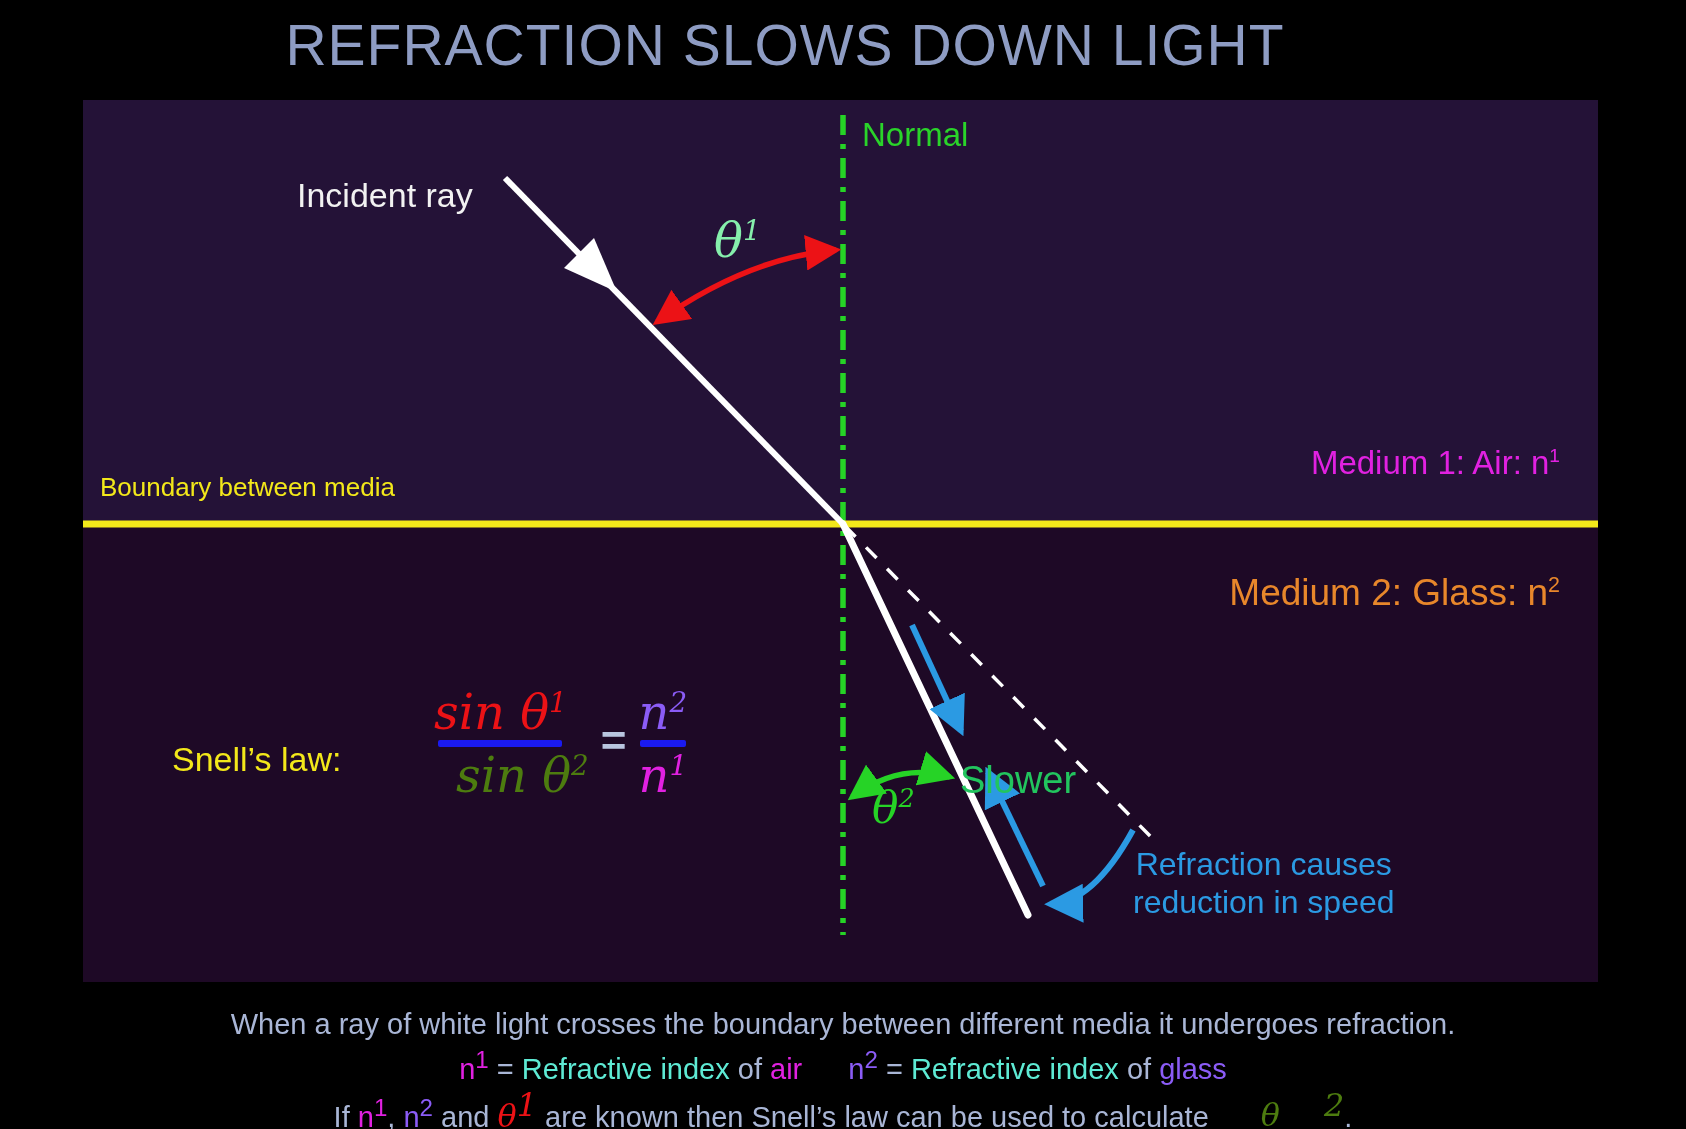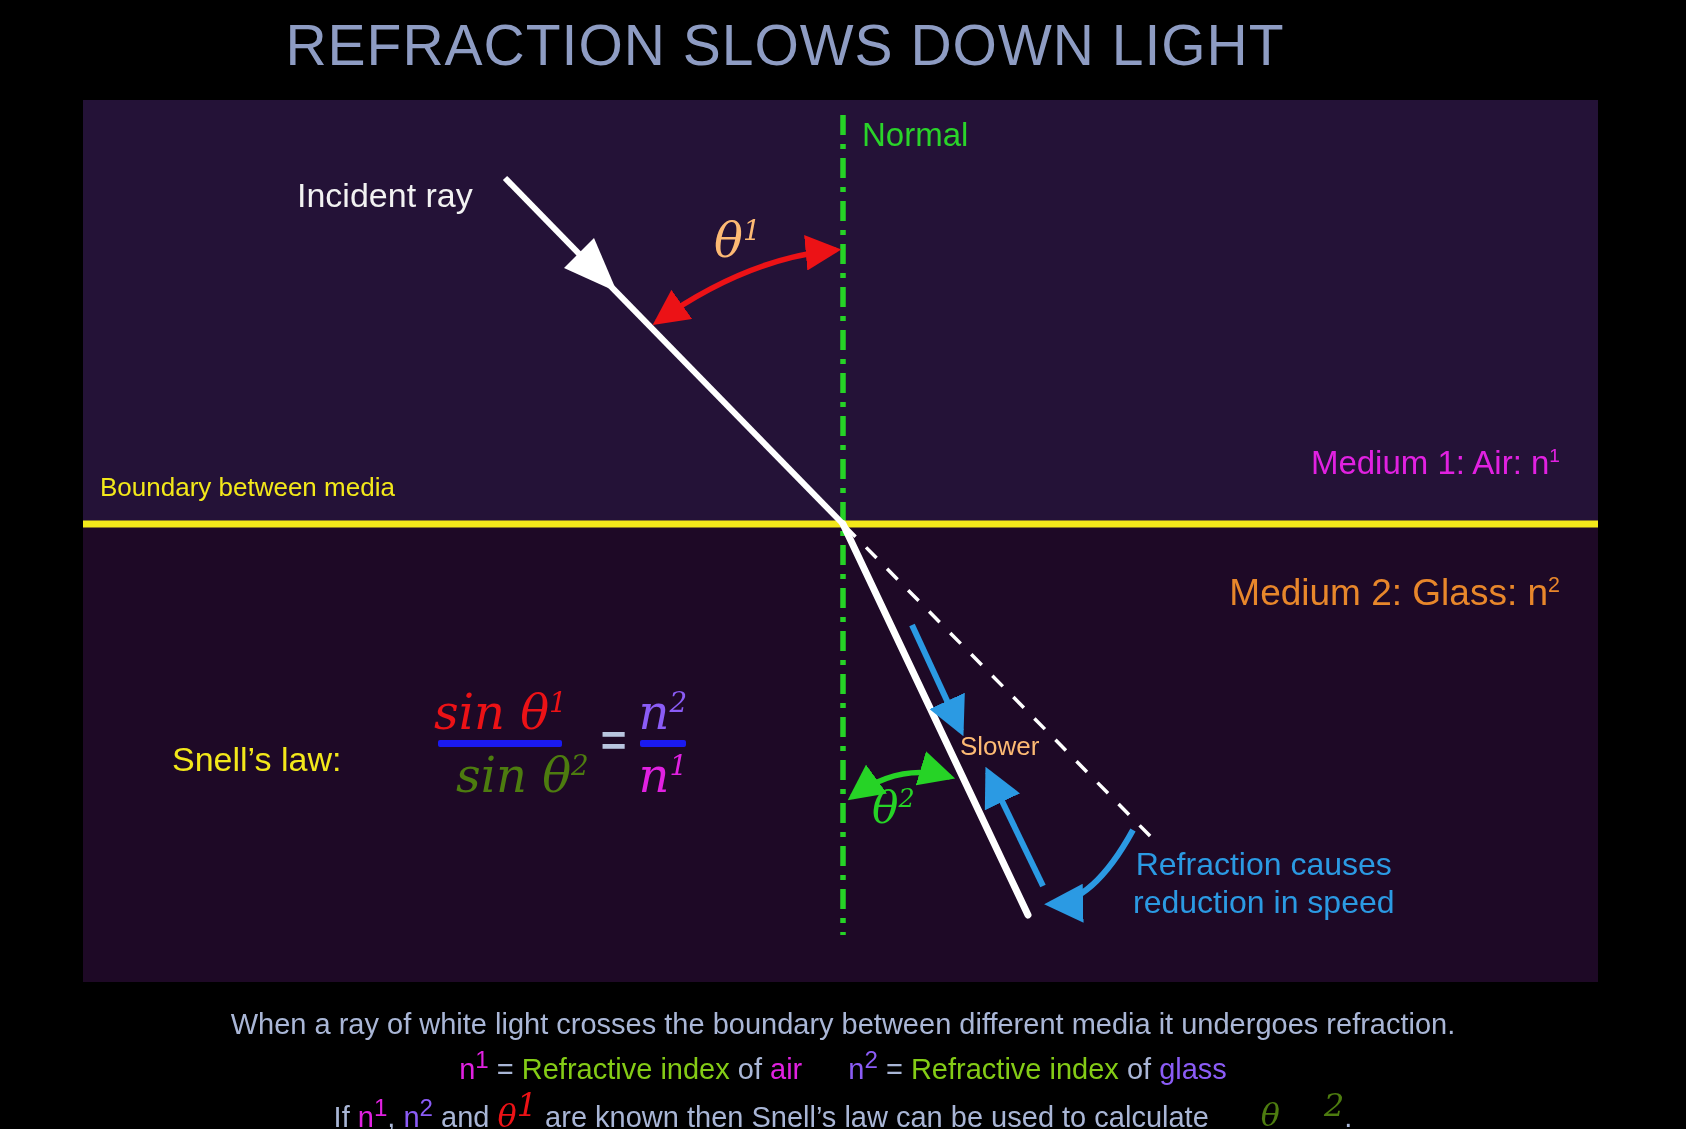--- a/index.html
+++ b/index.html
@@ -7,36 +7,36 @@
         font-family:"Liberation Sans",sans-serif;}
   #scene{position:absolute;left:0;top:0;}
   .lbl{position:absolute;white-space:nowrap;}
   #title{left:0;top:12px;width:1570px;text-align:center;font-size:57px;letter-spacing:1px;color:#8e9cc3;}
   #incident-label{left:297px;top:176px;font-size:34px;color:#f2f2f2;}
   #normal-label{left:862px;top:116px;font-size:33px;color:#2ad42a;}
   #boundary-label{left:100px;top:472px;font-size:26px;color:#f3e81a;}
   #medium1-label{left:1100px;top:444px;width:460px;text-align:right;font-size:33px;color:#e121e1;}
   #medium2-label{left:1100px;top:572px;width:460px;text-align:right;font-size:37px;color:#e8872b;}
   #snell-label{left:172px;top:740px;font-size:34px;color:#f3e81a;}
-  #slower-label{left:960px;top:731px;font-size:26px;color:#fdba74;}
+  #slower-label{left:960px;top:759px;font-size:38px;color:#22c55e;}
   #refraction-note{left:1133px;top:845px;font-size:32px;line-height:38px;color:#2b9ae3;text-align:center;}
   .serif-math{font-family:"DejaVu Serif",serif;font-style:italic;}
-  #theta1-label{left:714px;top:212px;font-size:48px;color:#fdba74;}
+  #theta1-label{left:714px;top:212px;font-size:48px;color:#86efac;}
   #theta2-label{left:872px;top:782px;font-size:44px;color:#26d326;}
   .lbl sup, .formula sup{font-size:0.58em;vertical-align:super;line-height:0;}
   .formula{position:absolute;left:412px;top:684px;display:flex;align-items:center;gap:12px;
            font-family:"DejaVu Serif",serif;font-style:italic;font-size:48px;}
   .frac{display:flex;flex-direction:column;align-items:center;}
   .frac .bar{height:7px;background:#1a1af0;border-radius:2px;}
   .bar-wide{width:124px;}
   .bar-narrow{width:46px;}
   .eq{color:#b9c5df;font-family:"Liberation Sans",sans-serif;font-style:normal;
       font-weight:bold;font-size:44px;padding-bottom:6px;}
   .c-red{color:#ec1216;} .c-green{color:#4d7c0f;margin-left:44px;} .c-orange{color:#8b5cf6;}
-  .c-magenta{color:#e121e1;} .c-blue{color:#84cc16;margin-top:25px;} .c-body{color:#a9b6d6;}
+  .c-magenta{color:#e121e1;} .c-blue{color:#5eead4;margin-top:25px;} .c-body{color:#a9b6d6;}
   #footer{position:absolute;left:0;top:1006px;width:1686px;text-align:center;
           font-size:29px;line-height:36px;color:#a9b6d6;}
   #footer .serif-inline{font-family:"DejaVu Serif",serif;font-style:italic;font-size:1.1em;}
   .spacer{display:inline-block;width:46px;}
 </style>
 </head>
 <body>
 
 <div id="page">
 

